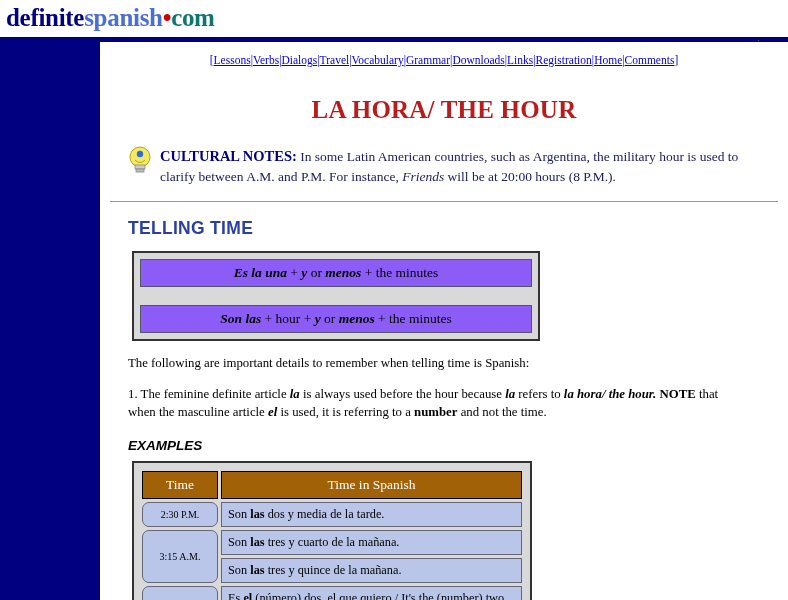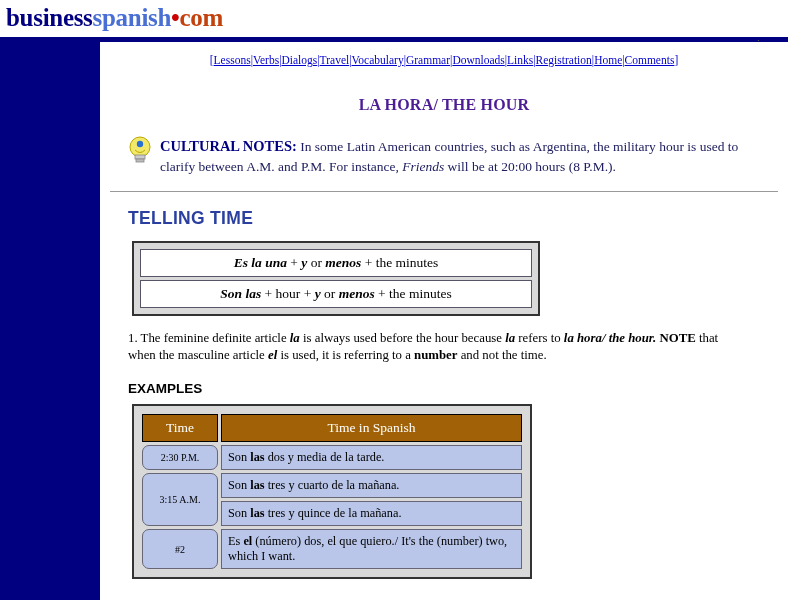--- a/index.html
+++ b/index.html
@@ -41,21 +41,21 @@
     top: 4px;
     font-family: "Liberation Serif", serif;
     font-size: 25px;
     font-weight: bold;
     letter-spacing: -0.3px;
     white-space: nowrap;
   }
   #logo .biz { color: #000080; }
   #logo .span { color: #4a6fd4; }
   #logo .dot { color: #cc0000; }
-  #logo .com { color: #c2410c; }
+  #logo .com { color: #0f766e; }
 
   #header-underline {
     position: absolute;
     left: 0;
     top: 37px;
     width: 788px;
     height: 3px;
     background: #000080;
   }
   #header-dot {
@@ -87,23 +87,23 @@
   }
   #navbar a {
     color: #0000cc;
     text-decoration: underline;
     cursor: pointer;
   }
   #navbar .sep { color: #0000cc; text-decoration: none; }
 
   h1#page-title {
     text-align: center;
-    color: #4c1d95;
-    font-family: "Liberation Serif", serif;
-    font-size: 16px;
+    color: #b91c1c;
+    font-family: "Liberation Serif", serif;
+    font-size: 25px;
     font-weight: bold;
     margin: 30px 0 22px 0;
     letter-spacing: 0.2px;
   }
 
   
   #cultural {
     margin: 0 24px 8px 24px;
     position: relative;
     color: #202080;
@@ -146,46 +146,47 @@
   
   #formula-box {
     margin: 12px 0 0 32px;
     width: 408px;
     background: #d9d9d9;
     border: 2px solid #333;
     padding: 6px;
     box-sizing: border-box;
   }
   .formula-row {
-    background: #ffffff;
+    background: #8b5cf6;
     border: 1px solid #556;
     text-align: center;
     padding: 5px 4px;
     font-size: 13.5px;
     color: #000;
   }
-  .formula-row + .formula-row { margin-top: 3px; }
+  .formula-row + .formula-row { margin-top: 18px; }
   .formula-row b { font-style: italic; font-weight: bold; }
 
   p.body {
     margin: 14px 0 0 28px;
     font-size: 12.8px;
     color: #000;
     line-height: 1.4;
     max-width: 600px;
   }
   p.body b { font-weight: bold; }
   p.body i { font-style: italic; }
 
   h3.examples {
     margin: 16px 0 8px 28px;
     font-family: "Liberation Sans", sans-serif;
     font-size: 13.5px;
     font-weight: bold;
     color: #000;
+    font-style: italic;
   }
 
   
   #examples-box {
     margin-left: 32px;
     width: 400px;
     background: #d9d9d9;
     border: 2px solid #333;
     padding: 5px;
     box-sizing: border-box;
@@ -219,21 +220,21 @@
     font-size: 10px;
     border-radius: 7px;
   }
   table.ex td b { font-weight: bold; }
 </style>
 </head>
 <body>
 
 <div id="header">
   <div id="logo">
-    <span class="biz">business</span><span class="span">spanish</span><span class="dot">•</span><span class="com">com</span>
+    <span class="biz">definite</span><span class="span">spanish</span><span class="dot">•</span><span class="com">com</span>
   </div>
   <div id="header-dot">.</div>
   <div id="header-underline"></div>
 </div>
 
 <div id="left-rail"></div>
 
 <div id="content">
 
   <div id="navbar">
@@ -263,20 +264,21 @@
 
   <div id="formula-box">
     <div class="formula-row">
       <b>Es la una</b><span> + </span><b>y</b><span> or </span><b>menos</b><span> + the minutes</span>
     </div>
     <div class="formula-row">
       <b>Son las</b><span> + hour + </span><b>y</b><span> or </span><b>menos</b><span> + the minutes</span>
     </div>
   </div>
 
+  <p class="body">The following are important details to remember when telling time is Spanish:</p>
 
   <p class="body"><span>1. </span><span>The feminine definite article </span><b><i>la</i></b><span> is always used before the hour because </span><b><i>la</i></b><span> refers to </span><b><i>la hora/ the hour.</i></b><b> NOTE</b><span> that when the masculine article </span><b><i>el</i></b><span> is used, it is referring to a </span><b>number</b><span> and not the time.</span></p>
 
   <h3 class="examples">EXAMPLES</h3>
 
   <div id="examples-box">
     <table class="ex">
       <thead>
         <tr>
           <th>Time</th>

